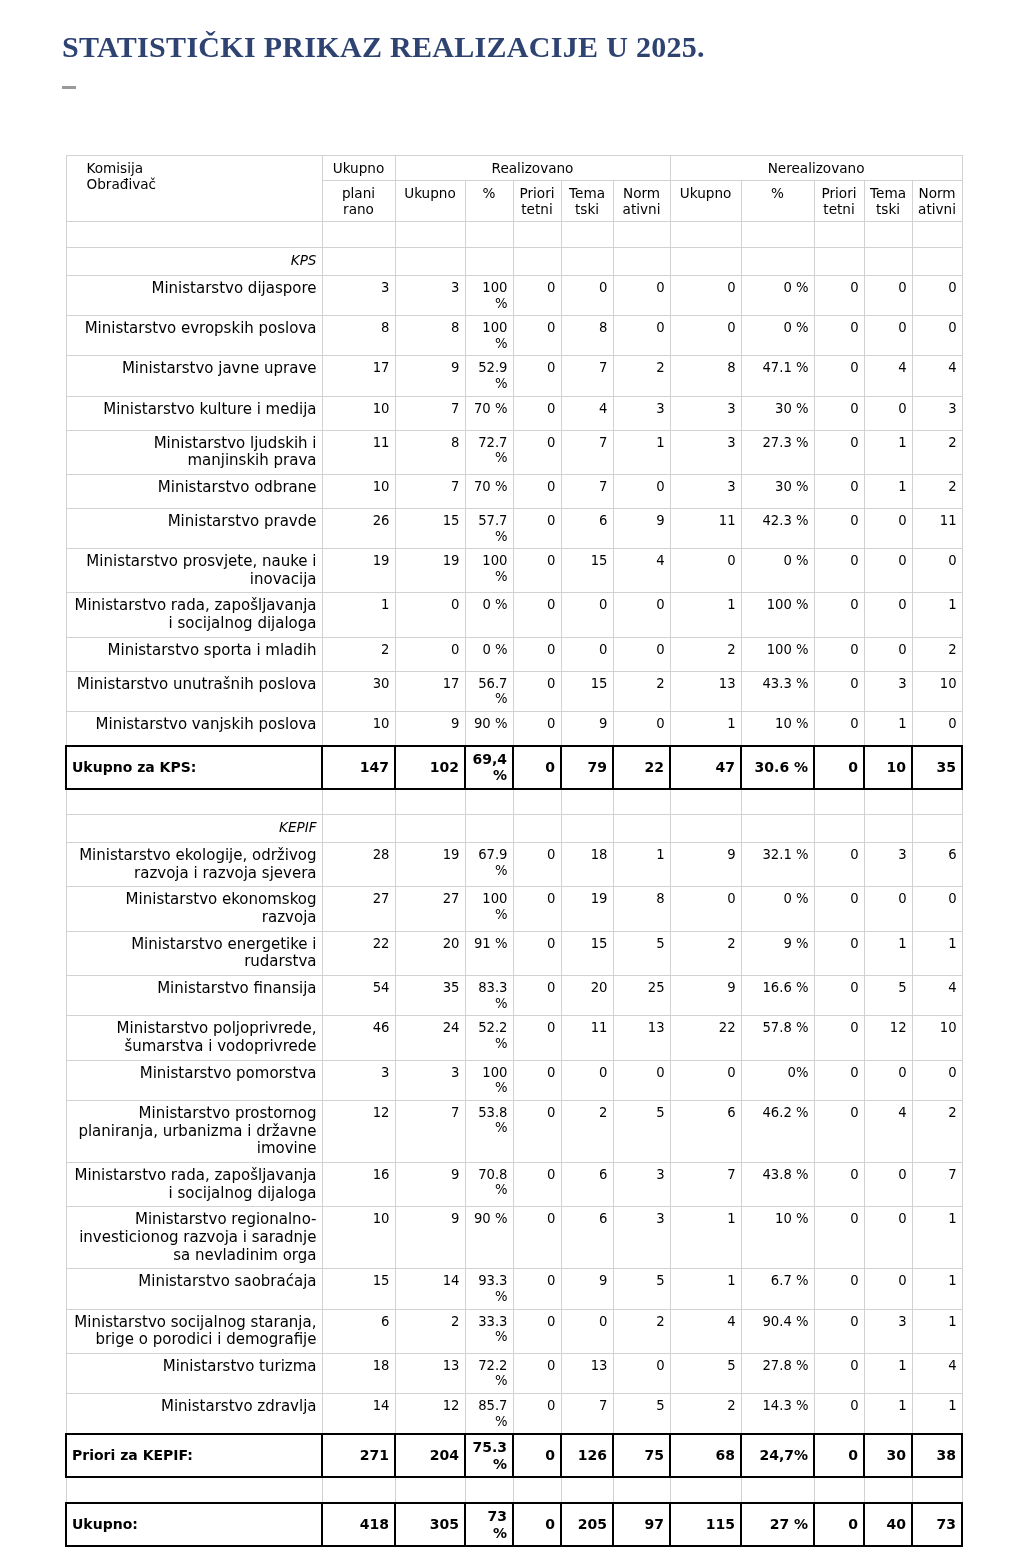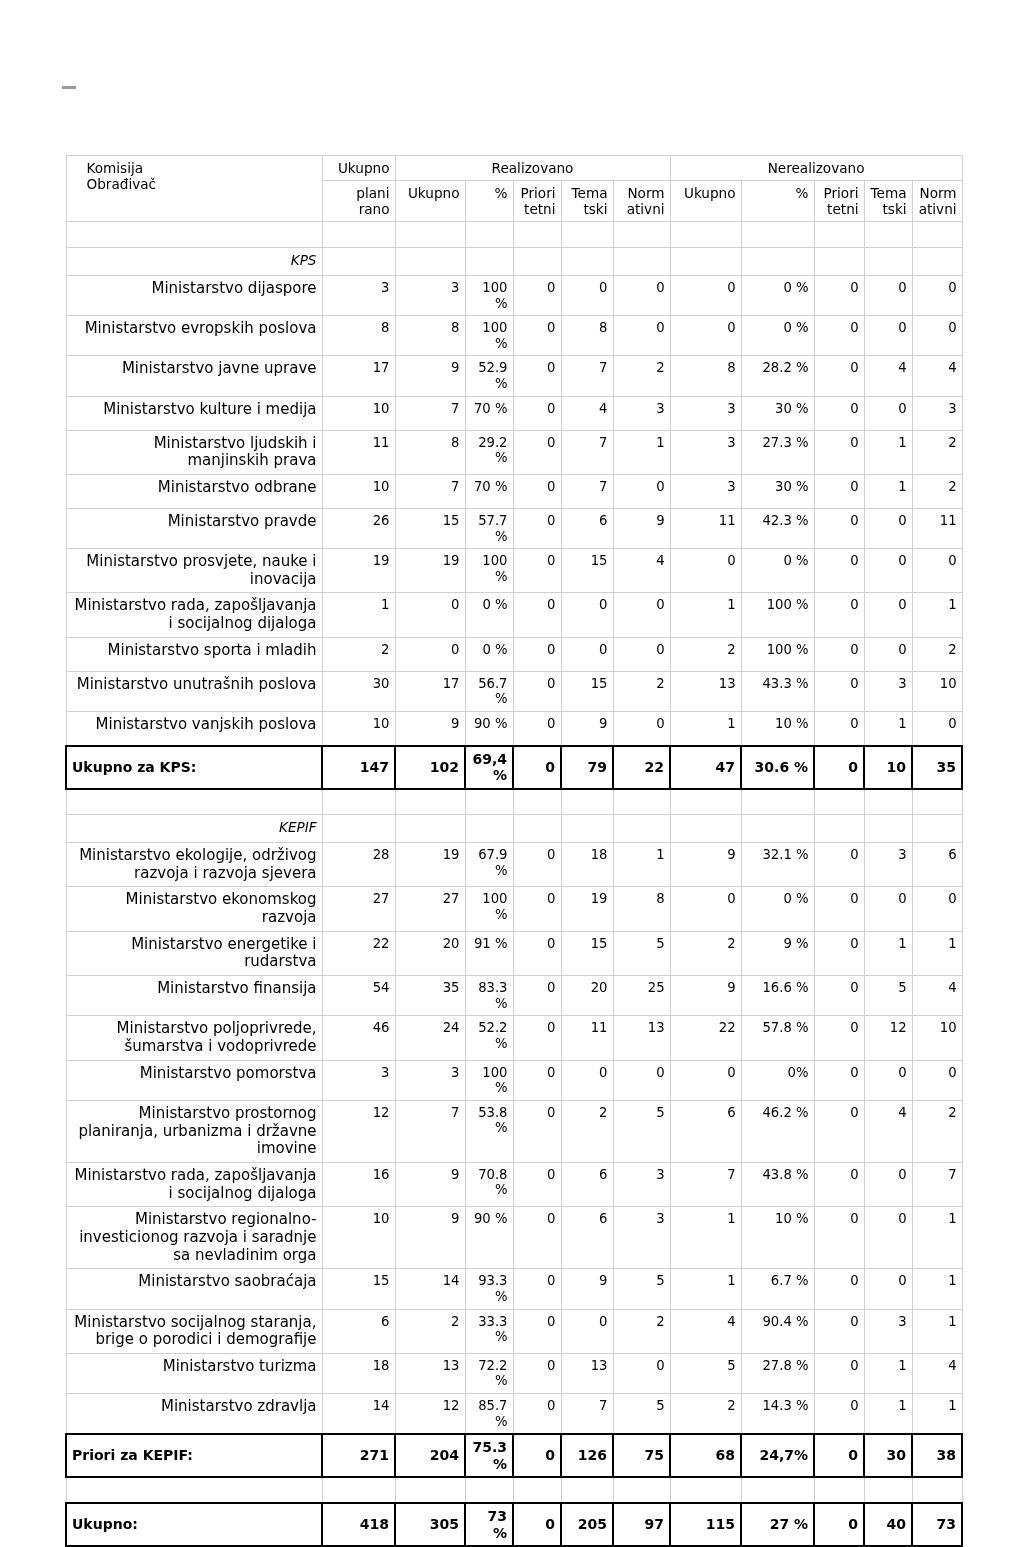--- a/index.html
+++ b/index.html
@@ -69,20 +69,21 @@
     border: 1px solid #ffffff;
     font-weight: bold;
     font-size: 13.6px;
     vertical-align: top;
   }
   .hdr td.lbl, .hdr th.lbl {
     text-align: left;
     padding-left: 20px;
   }
   .hdr td.ctr, .hdr th.ctr {
+    text-align: center;
   }
   .hdr .grp {
     text-align: center;
   }
   td.name {
     text-align: left;
     font-size: 15px;
     padding-left: 6px;
   }
   td.sect {
@@ -127,20 +128,21 @@
   col.c-npct   { width: 73px; }
   col.c-npri   { width: 50px; }
   col.c-ntem   { width: 48px; }
   col.c-nnor   { width: 50px; }
 </style>
 </head>
 <body>
 
 <div class="page">
 
+  <div class="title">STATISTIČKI PRIKAZ REALIZACIJE U 2025.</div>
   <div class="subdash"></div>
 
   <div class="table-wrap">
     <table class="stat">
       <colgroup>
         <col class="c-name">
           <col class="c-plan">
           <col class="c-ruk">
           <col class="c-rpct">
         <col class="c-rpri">
@@ -235,21 +237,21 @@
           </tr>
           <tr class="datarow">
             <td class="name">Ministarstvo javne uprave</td>
             <td>17</td>
             <td>9</td>
             <td class="pct">52.9 %</td>
             <td>0</td>
             <td>7</td>
             <td>2</td>
             <td>8</td>
-            <td class="pct">28.2 %</td>
+            <td class="pct">47.1 %</td>
             <td>0</td>
             <td>4</td>
             <td>4</td>
           </tr>
           <tr class="datarow">
             <td class="name">Ministarstvo kulture i medija</td>
             <td>10</td>
             <td>7</td>
             <td class="pct">70 %</td>
             <td>0</td>
@@ -258,21 +260,21 @@
             <td>3</td>
             <td class="pct">30 %</td>
             <td>0</td>
             <td>0</td>
             <td>3</td>
           </tr>
           <tr class="datarow">
             <td class="name">Ministarstvo ljudskih i manjinskih prava</td>
             <td>11</td>
             <td>8</td>
-            <td class="pct">29.2 %</td>
+            <td class="pct">72.7 %</td>
             <td>0</td>
             <td>7</td>
             <td>1</td>
             <td>3</td>
             <td class="pct">27.3 %</td>
             <td>0</td>
             <td>1</td>
             <td>2</td>
           </tr>
           <tr class="datarow">

